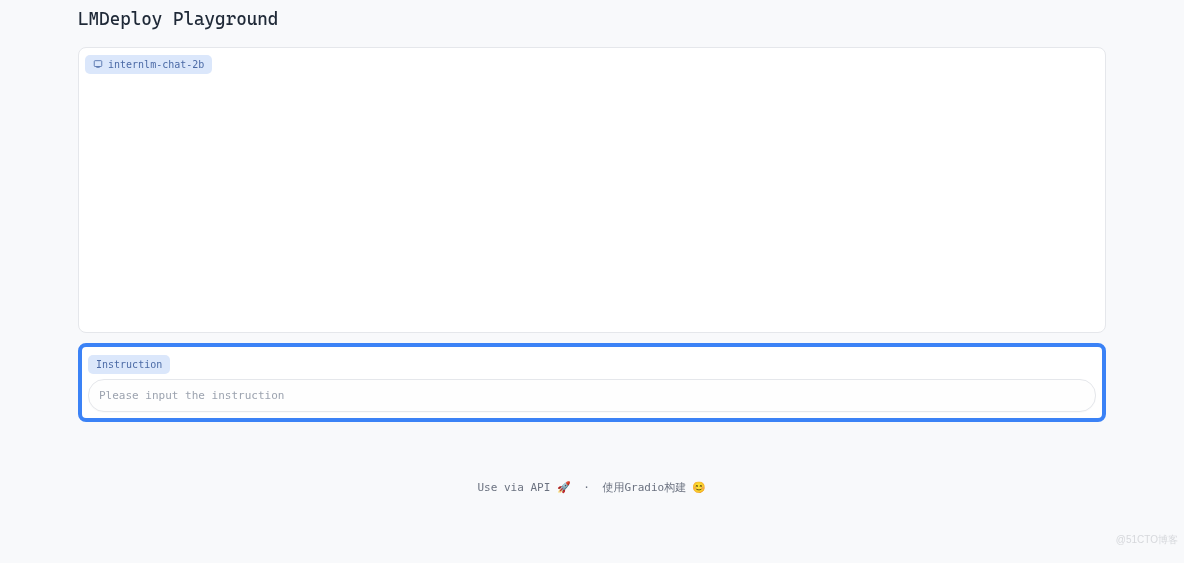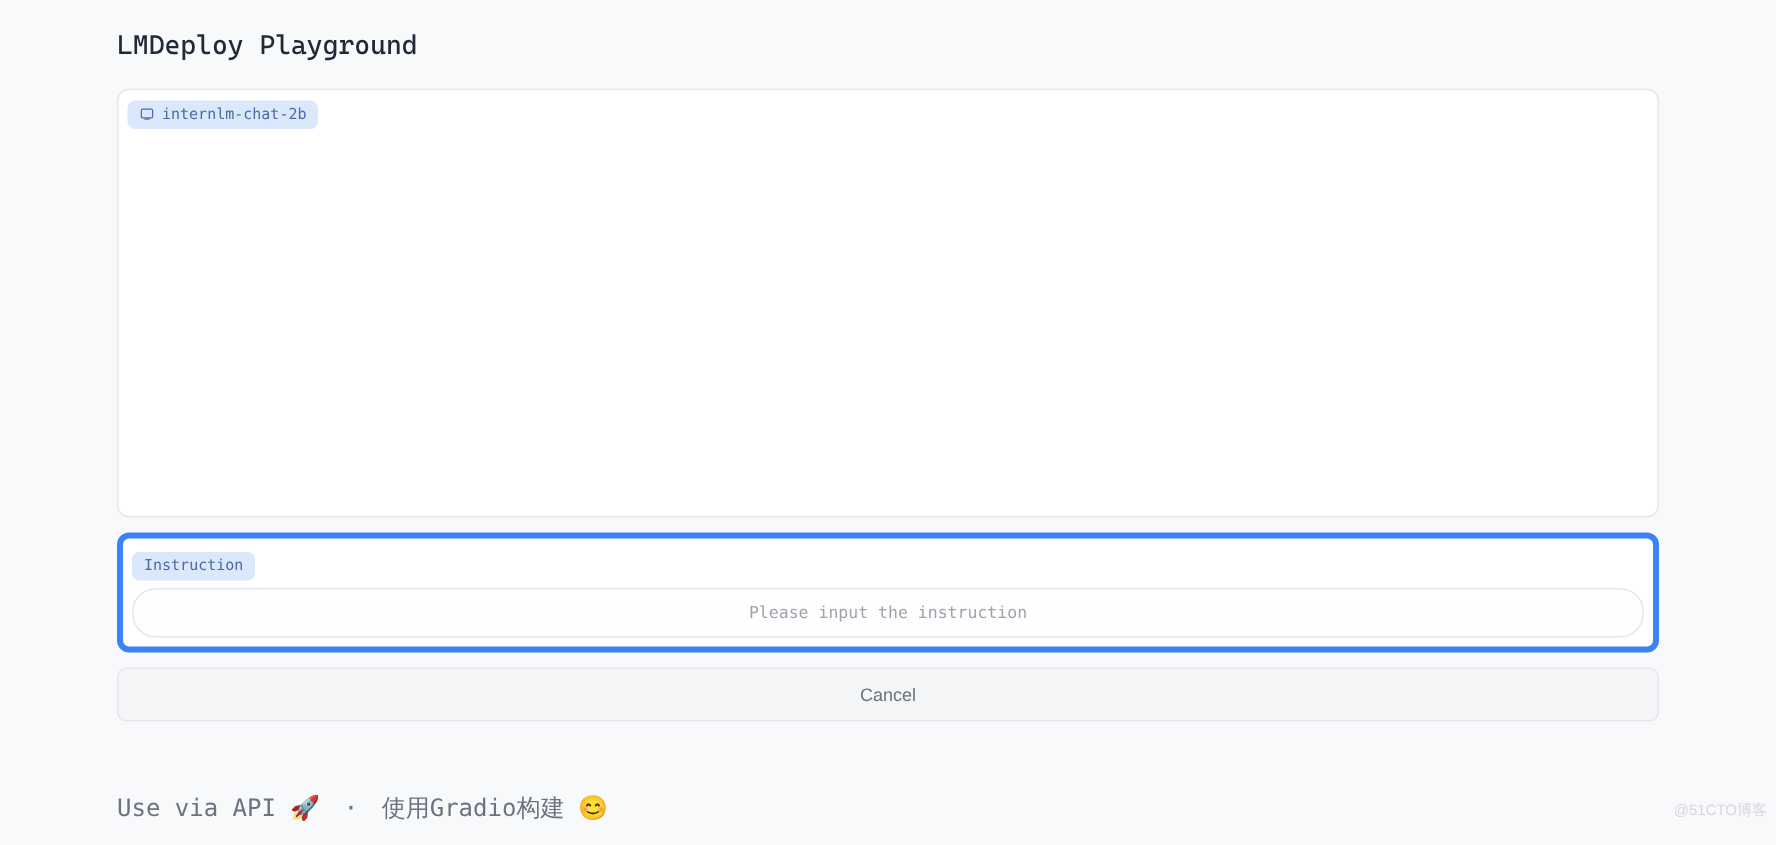--- a/index.html
+++ b/index.html
@@ -9,21 +9,21 @@
     }
     body {
       font-family: ui-monospace, 'SF Mono', Monaco, 'Cascadia Code', 'Courier New', monospace;
       background: #f8f9fb;
       width: 1184px;
       height: 563px;
       overflow: hidden;
       position: relative;
     }
     .container {
-      padding: 20px 78px 0 78px;
+      padding: 8px 78px 0 78px;
     }
     .page-title {
       font-size: 18px;
       font-weight: 400;
       color: #1f2937;
       margin-bottom: 18px;
       font-family: ui-monospace, 'SF Mono', Monaco, 'Cascadia Code', 'Courier New', monospace;
     }
     .chat-panel {
       background: #ffffff;
@@ -62,21 +62,20 @@
       border: 1px solid #e5e7eb;
       border-radius: 16px;
       padding: 9px 10px;
       font-size: 11px;
       color: #6b7280;
       font-family: ui-monospace, 'SF Mono', Monaco, monospace;
       outline: none;
       margin-top: 5px;
       background: #fefefe;
       box-shadow: 0 1px 1px rgba(0,0,0,0.02);
-      text-align: center;
     }
     .instruction-input::placeholder {
       color: #9ca3af;
     }
     .button-row {
       display: flex;
       gap: 10px;
       margin-bottom: 48px;
     }
     .btn {
@@ -91,22 +90,22 @@
     }
     .btn-cancel {
       background: #f4f5f7;
       color: #6b7280;
     }
     .btn-reset {
       background: #ffffff;
       color: #374151;
     }
     .footer {
-      text-align: left;
-      font-size: 16px;
+      text-align: center;
+      font-size: 11px;
       color: #6b7280;
       font-family: ui-monospace, 'SF Mono', Monaco, monospace;
     }
     .footer a {
       color: #6b7280;
       text-decoration: none;
     }
     .footer-sep {
       margin: 0 6px;
     }
@@ -138,21 +137,20 @@
   </div>
 
   <div class="instruction-panel">
     <span class="badge">
       <span>Instruction</span>
     </span>
     <input type="text" class="instruction-input" placeholder="Please input the instruction" style="">
   </div>
 
   <div class="button-row">
-    <button class="btn btn-cancel">Cancel</button>
   </div>
 
   <div class="footer">
     <a href="#">
       <span>Use via API</span>
       <span>🚀</span>
     </a>
     <span class="footer-sep">·</span>
     <a href="#">
       <span>使用Gradio构建</span>

